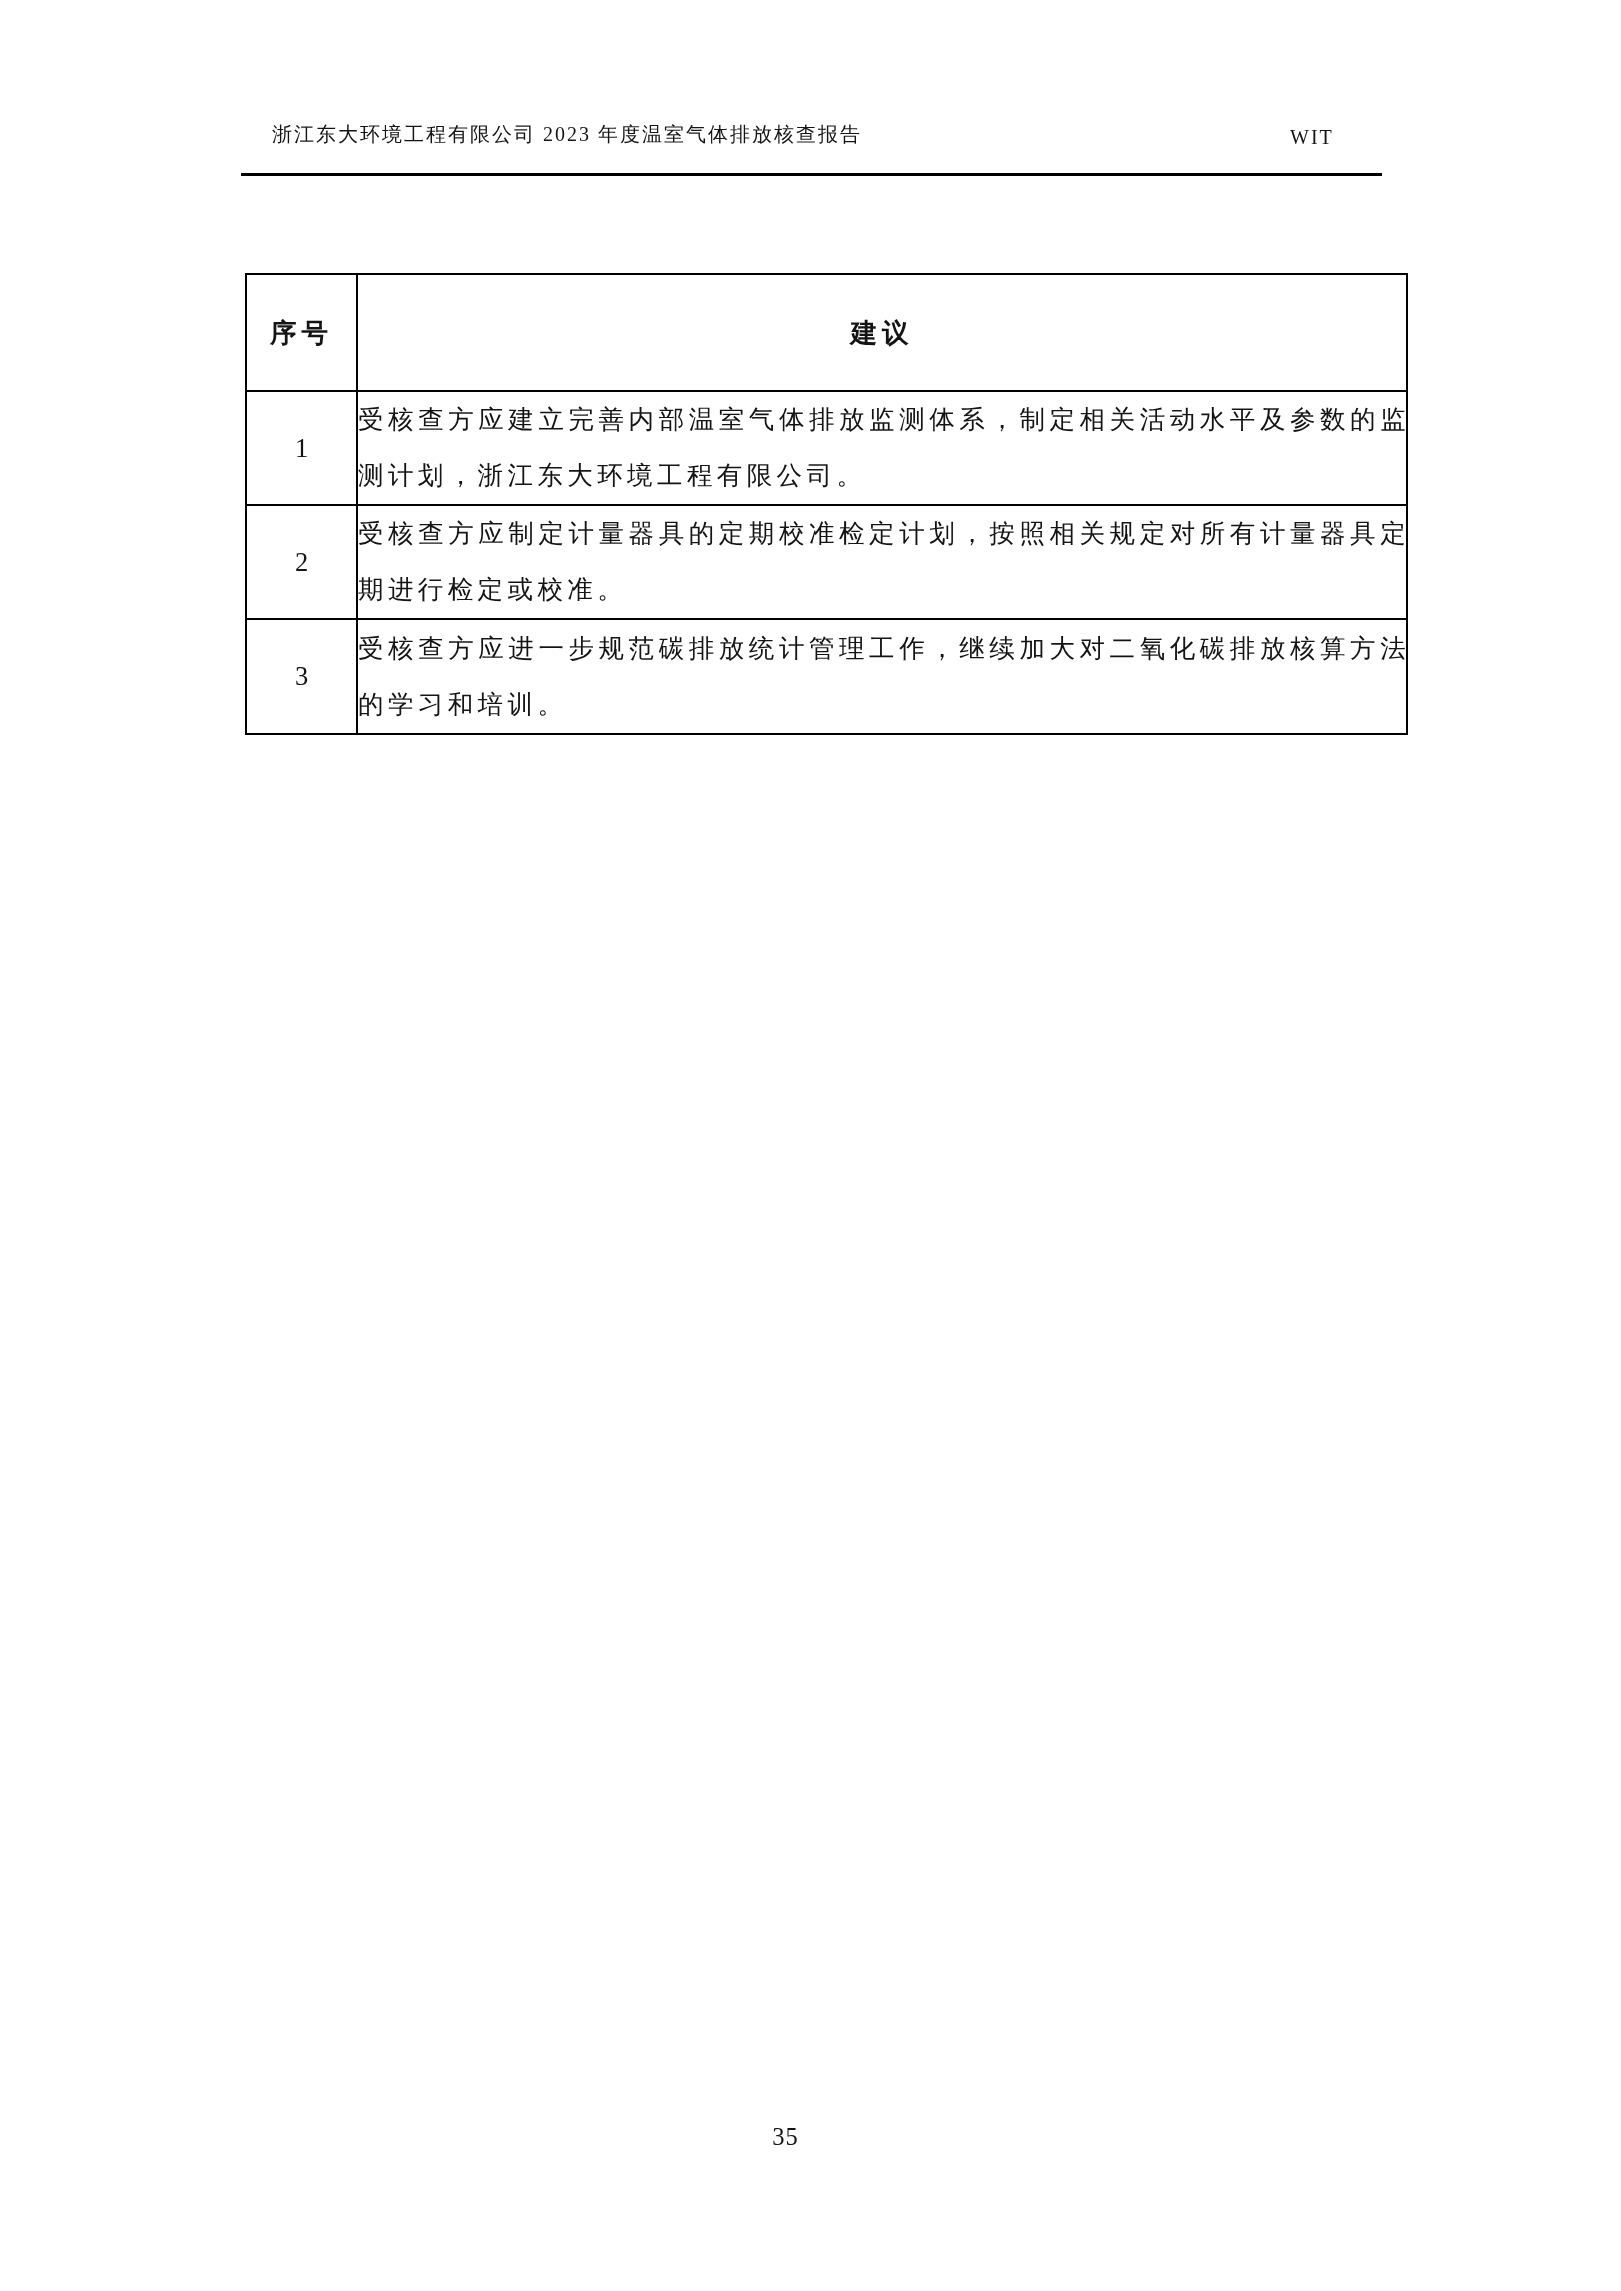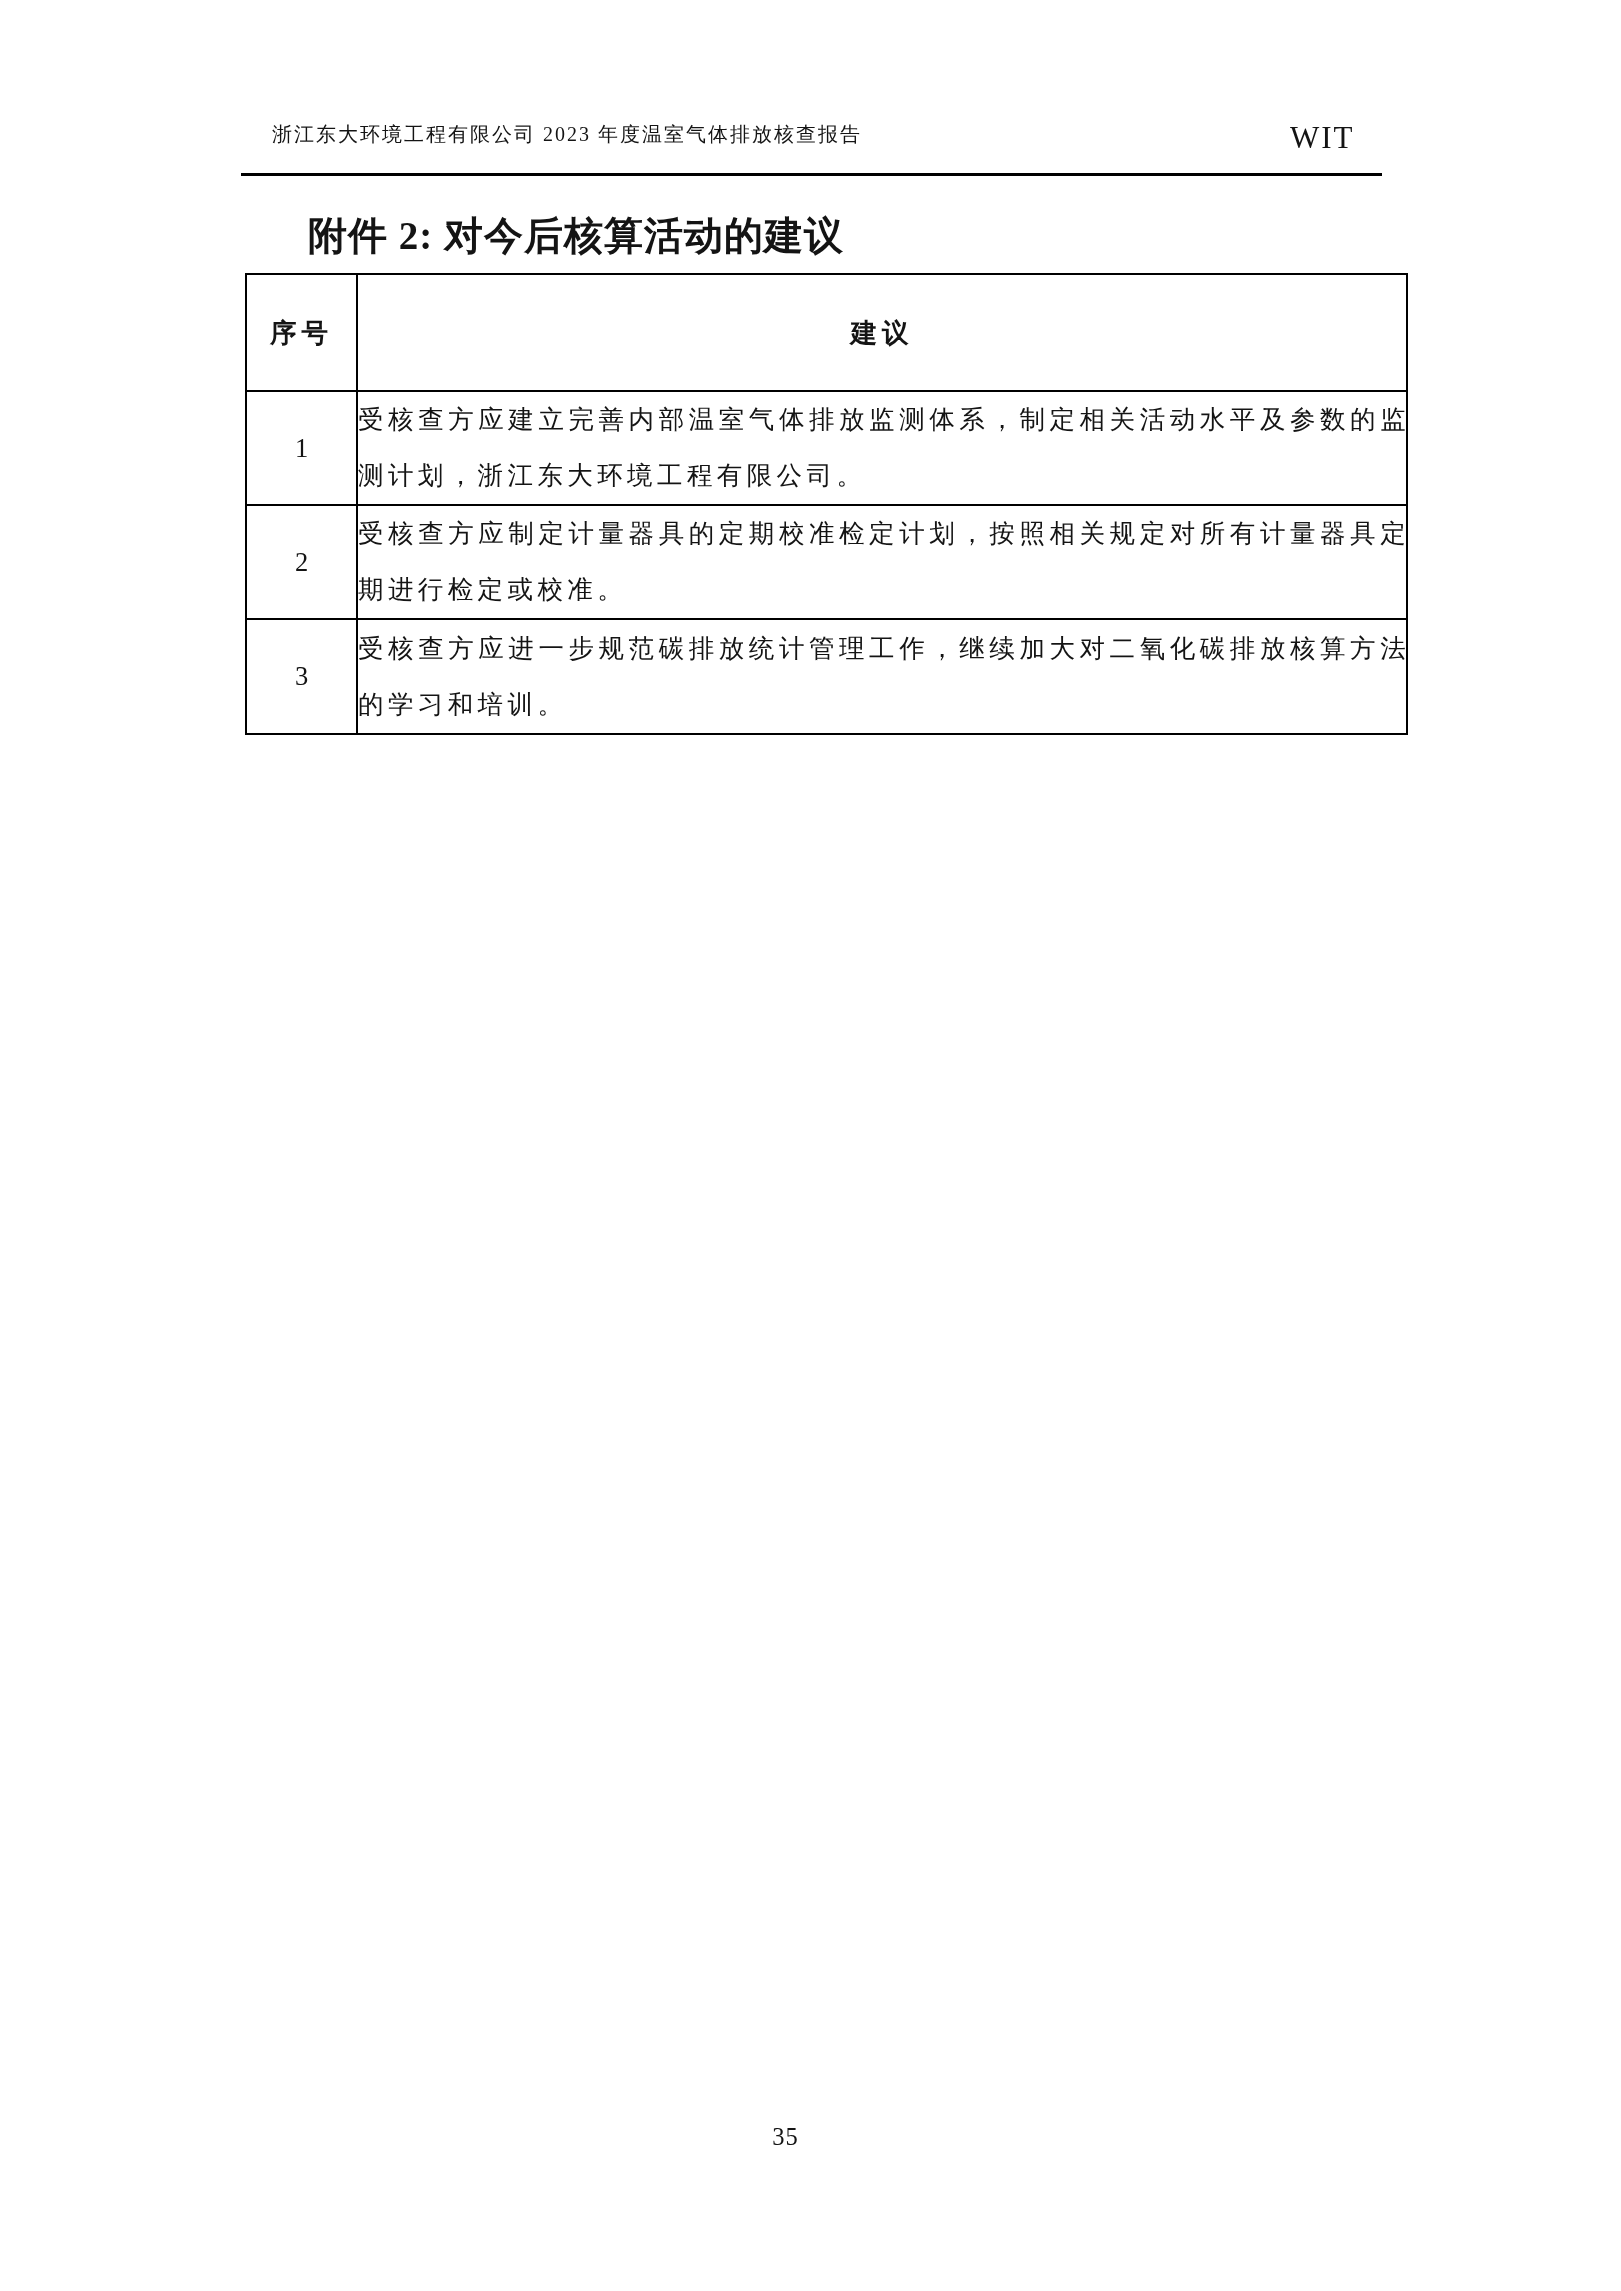--- a/index.html
+++ b/index.html
@@ -25,21 +25,21 @@
     top: 120px;
     font-size: 20px;
     letter-spacing: 2px;
     line-height: 29px;
     white-space: nowrap;
   }
   .header-wit {
     position: absolute;
     left: 1290px;
     top: 123px;
-    font-size: 31px;
+    font-size: 20px;
     letter-spacing: 2px;
     line-height: 29px;
   }
   .header-rule {
     position: absolute;
     left: 241px;
     top: 173px;
     width: 1141px;
     height: 2.9px;
     background: #000000;
@@ -122,21 +122,20 @@
 </style>
 </head>
 <body>
 
 <div class="page">
 
   <div class="header-left">浙江东大环境工程有限公司 2023 年度温室气体排放核查报告</div>
   <div class="header-wit">WIT</div>
   <div class="header-rule"></div>
 
-  <div class="doc-title">附件 2: 对今后核算活动的建议</div>
 
   <table class="suggestions">
     <colgroup>
       <col style="width:111px">
       <col style="width:1050px">
     </colgroup>
     <tbody>
         <tr class="header-row">
       <th class="col-header">序号</th>
       <th class="col-header">建议</th>

